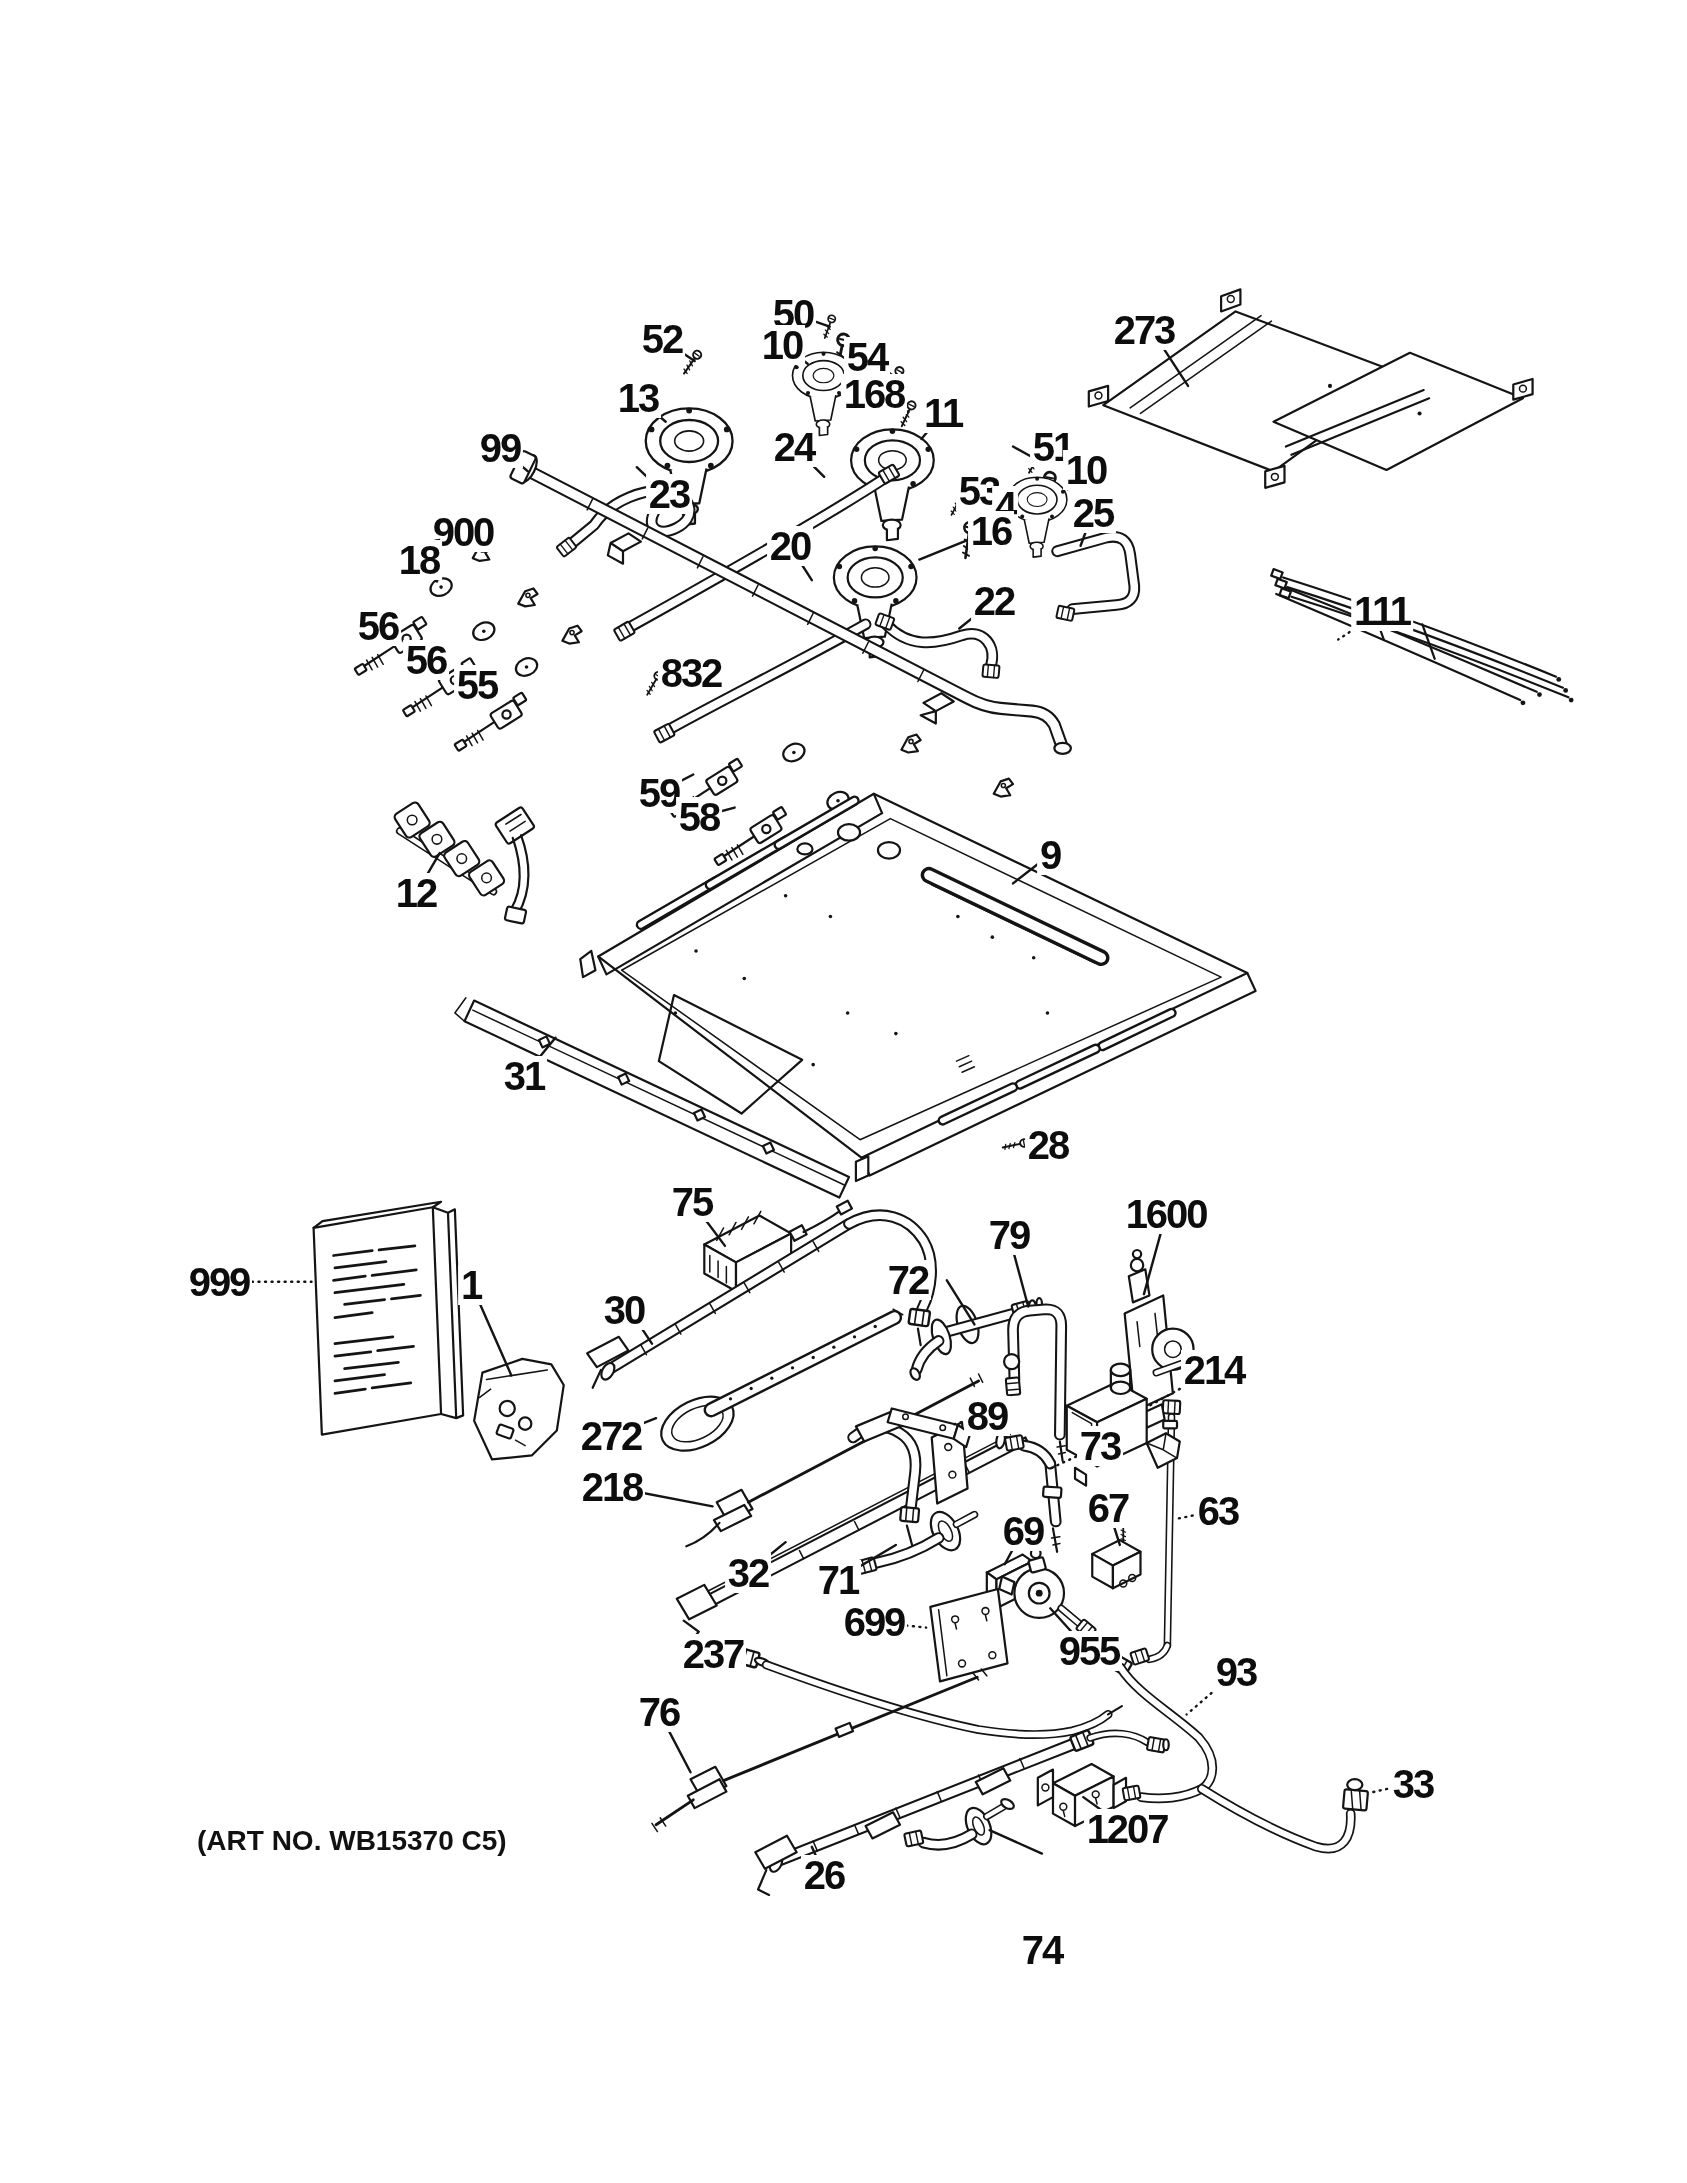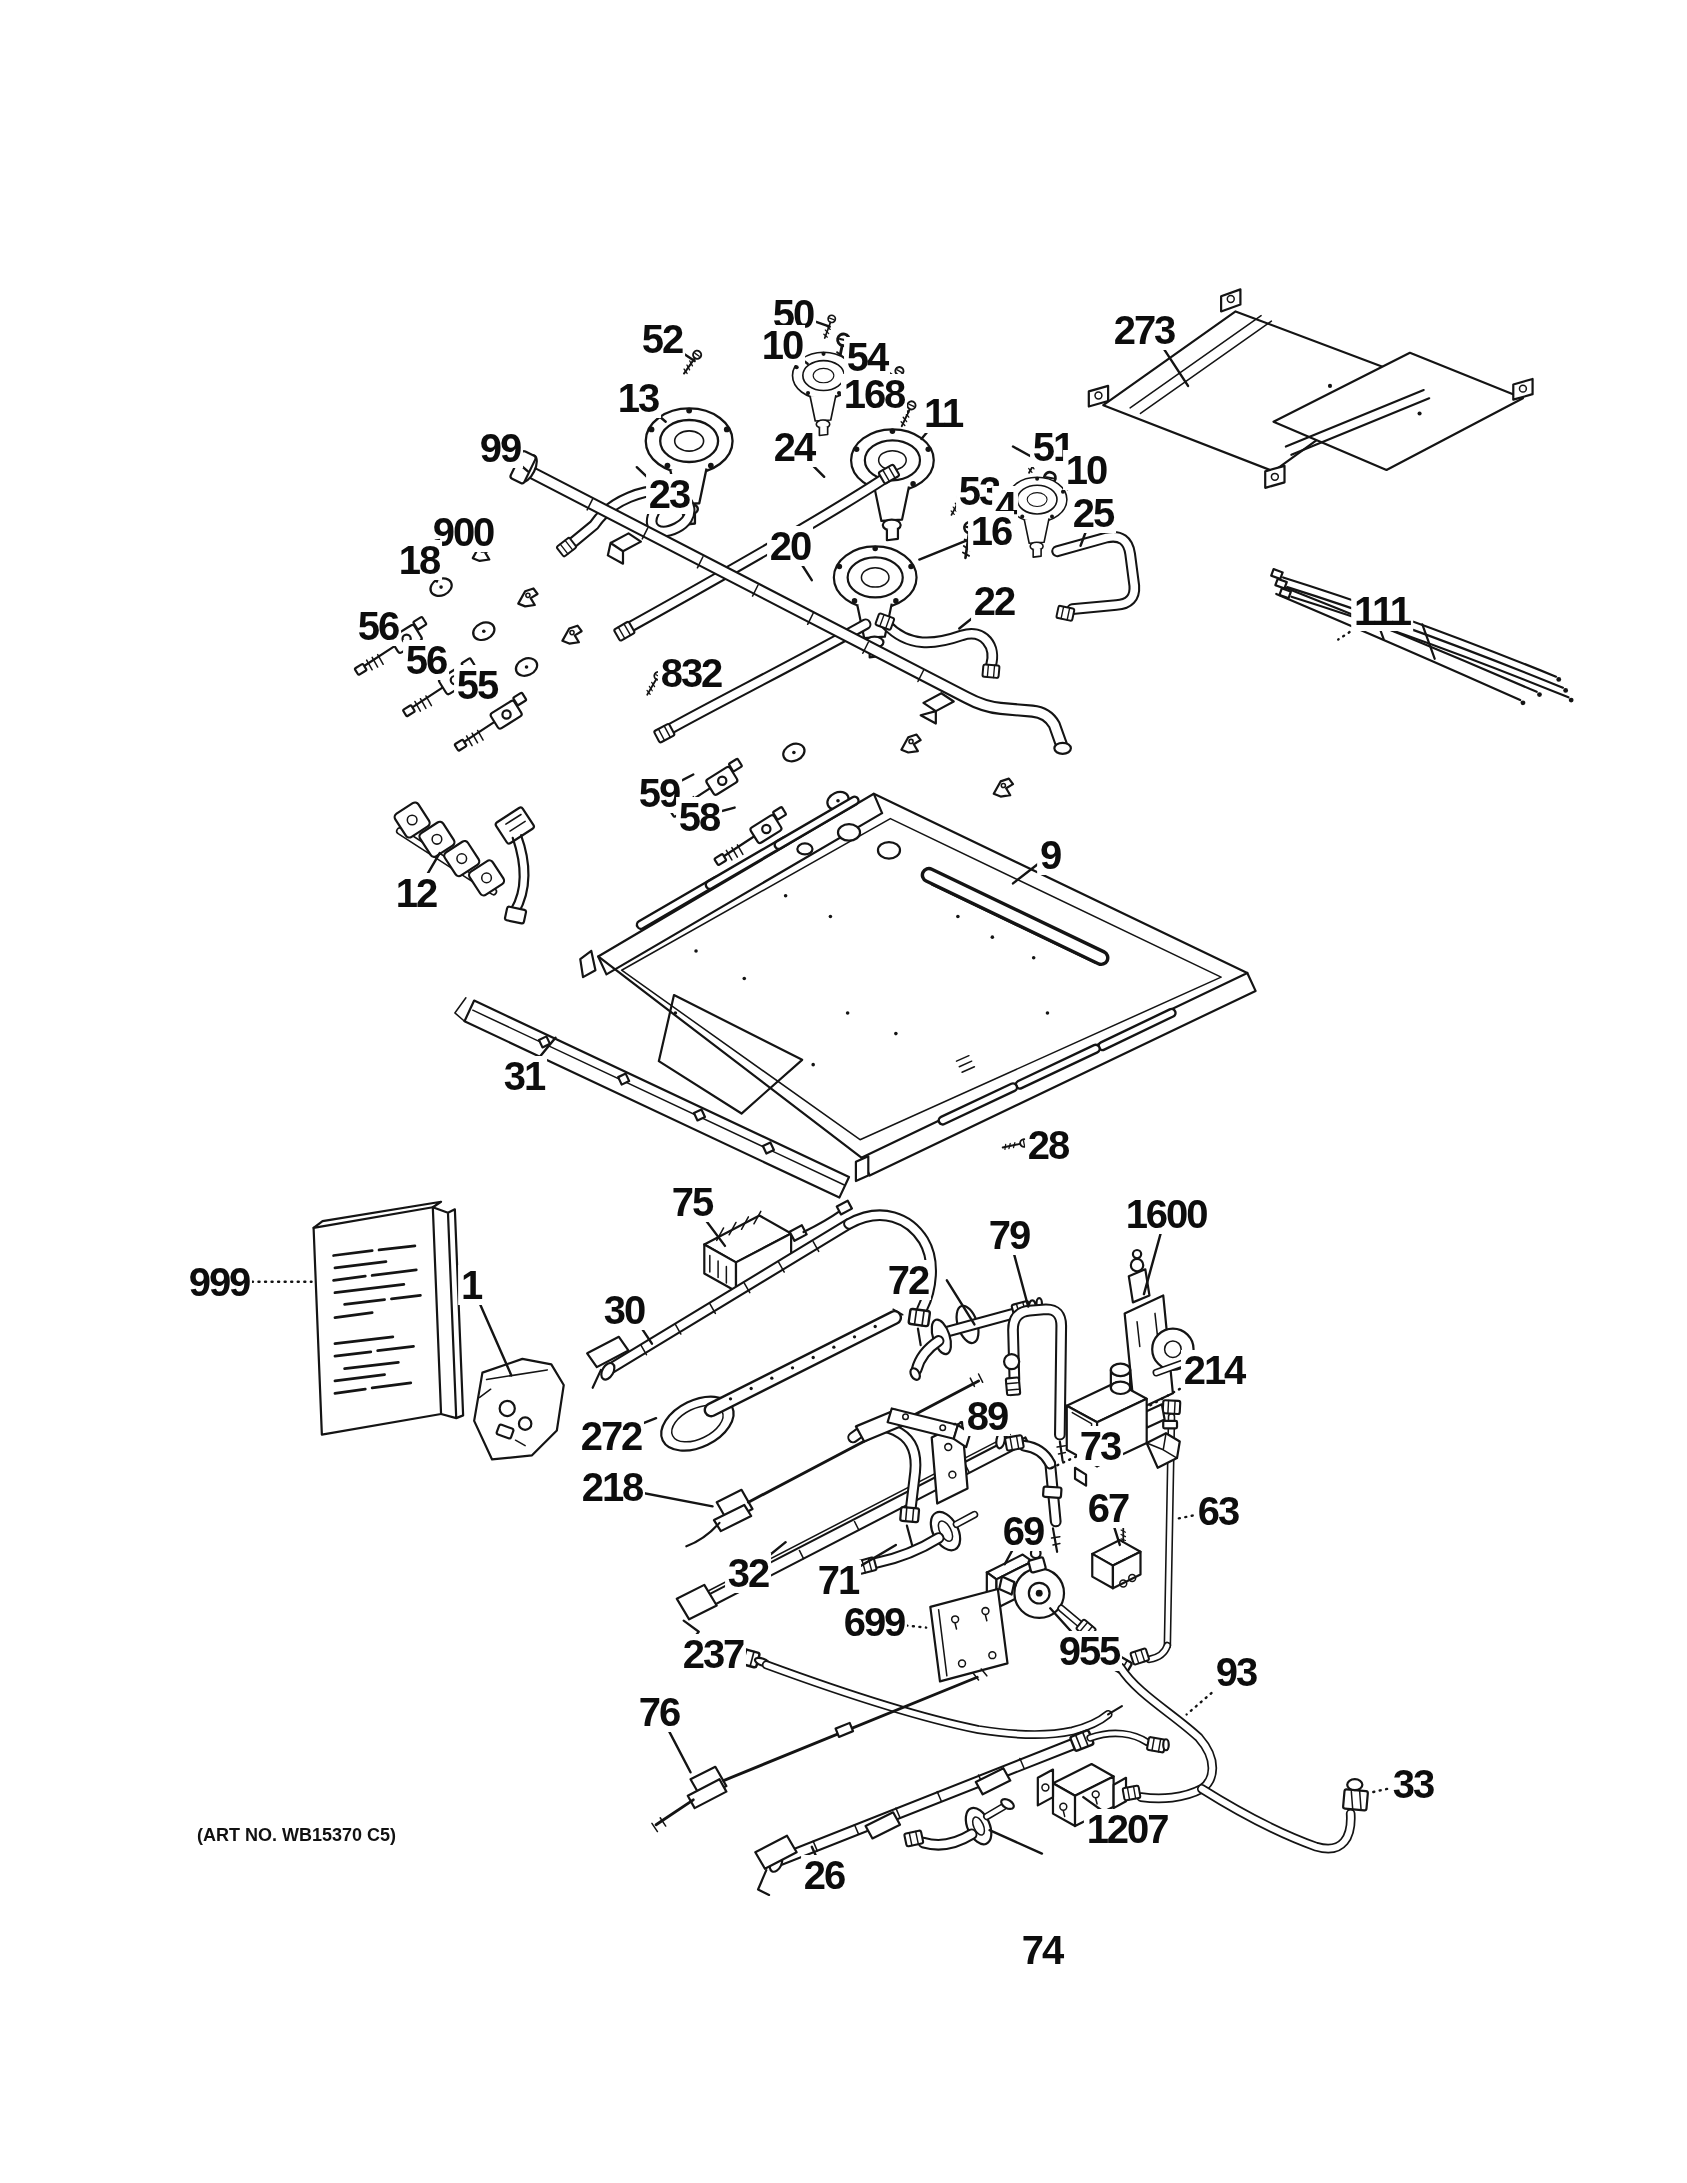--- a/index.html
+++ b/index.html
@@ -7,21 +7,21 @@
   #page{position:relative;width:1687px;height:2183px;background:#fff;font-family:"Liberation Sans",sans-serif;}
   #art,#leader-layer{position:absolute;left:0;top:0;width:1687px;height:2183px;}
   #labels-layer{position:absolute;left:0;top:0;width:1687px;height:1759px;padding-left:40px;}
   .part-label{
     position:absolute;transform:translate(-50%,-50%);
     font-family:"Liberation Sans",sans-serif;font-weight:700;font-size:40px;line-height:1;
     letter-spacing:-2.1px;color:#0d0d0d;background:#fff;padding:0 2.8px;white-space:nowrap;
   }
   #art-number{
     position:absolute;left:197px;top:1825px;
-    font-family:"Liberation Sans",sans-serif;font-weight:700;font-size:18px;color:#111;
+    font-family:"Liberation Sans",sans-serif;font-weight:700;font-size:28px;color:#111;
     letter-spacing:0;white-space:nowrap;
   }
   
   .s  {fill:none;stroke:#141414;stroke-width:3.2;stroke-linecap:round;stroke-linejoin:round}
   .sw {fill:#fff;stroke:#141414;stroke-width:3.2;stroke-linejoin:round}
   .th {stroke-width:2.2}
   .fatA{fill:none;stroke:#141414;stroke-width:17;stroke-linecap:round;stroke-linejoin:round}
   .fatB{fill:none;stroke:#fff;stroke-width:11;stroke-linecap:round;stroke-linejoin:round}
   .midA{fill:none;stroke:#141414;stroke-width:11;stroke-linecap:round}
   .midB{fill:none;stroke:#fff;stroke-width:6.4;stroke-linecap:round}

